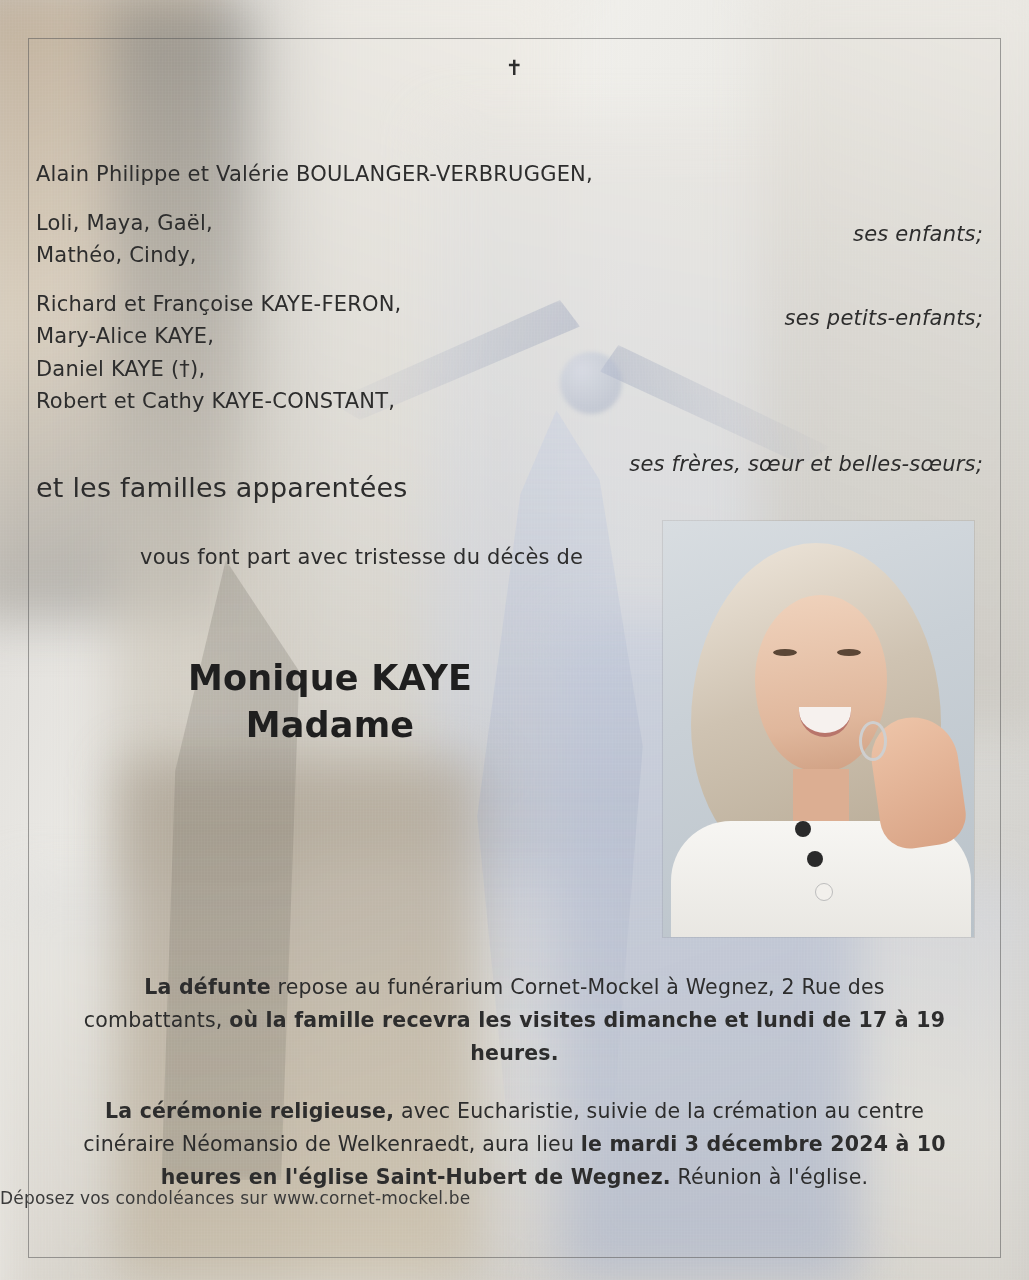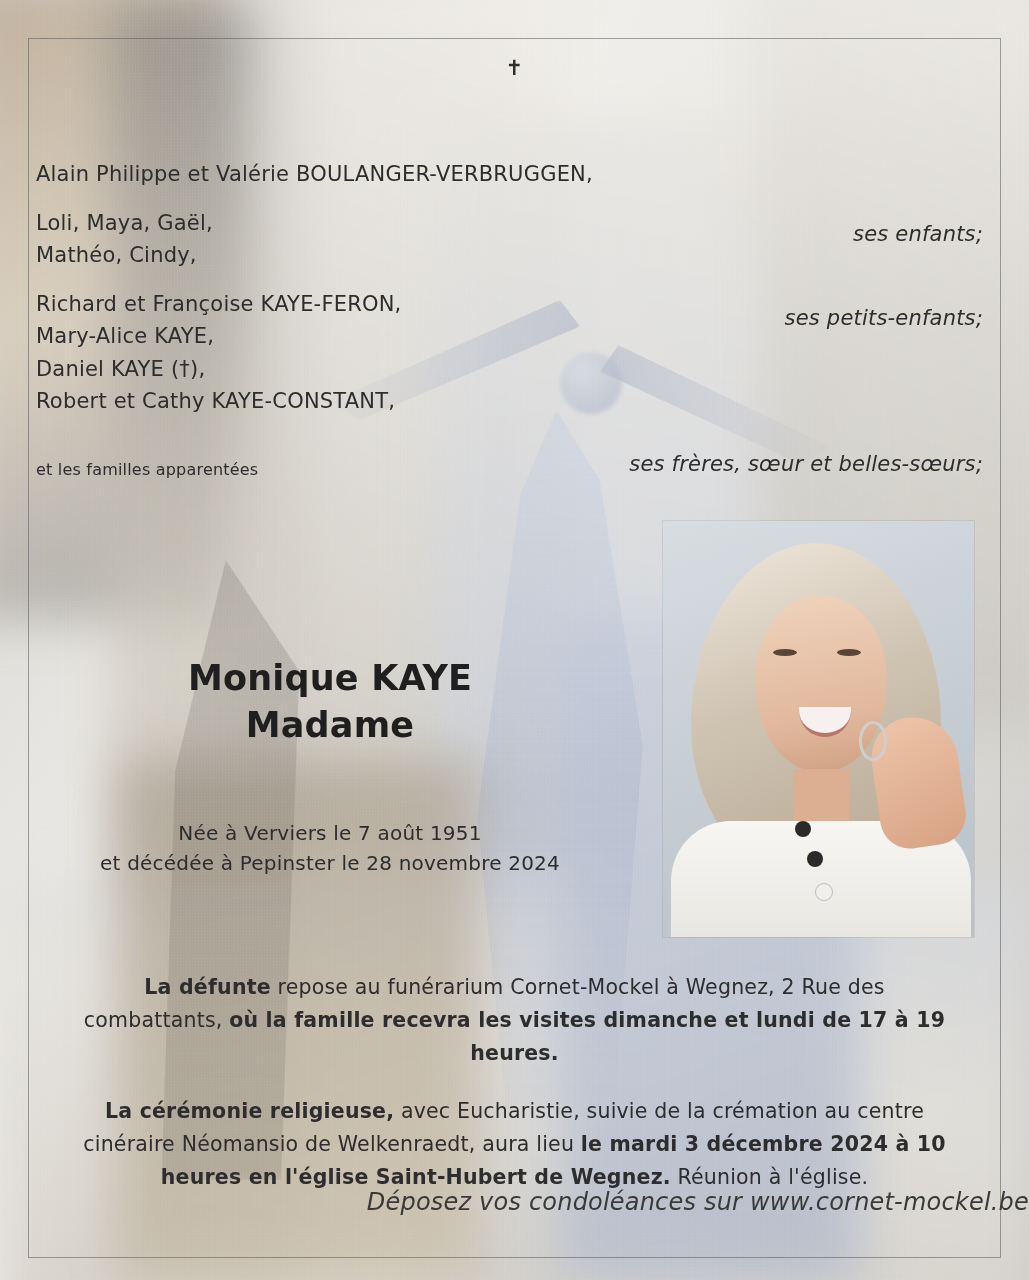--- a/index.html
+++ b/index.html
@@ -119,22 +119,22 @@
     font-size:21px;
     color:#2d2d2d;
   }
   .rel-1 { top:222px; }
   .rel-2 { top:306px; }
   .rel-3 { top:452px;margin-left:16px; }
 
   .apparentees {
     position:absolute;
     left:36px;
-    top:460px;
-    font-size:16px;
+    top:472px;
+    font-size:27px;
   }
   .fontpart {
     position:absolute;
     left:140px;
     top:545px;
     font-size:21px;
   }
 
   .deceased {
     position:absolute;
@@ -233,24 +233,23 @@
   }
   .notice p { margin:16px; }
   .notice .block { margin-bottom:24px; }
   .notice b { font-weight:bold; }
 
   .condolences {
     position:absolute;
     left:0;
     top:1188px;
     width:1029px;
-    text-align:right;
-    font-size:24px;
+    text-align:left;
+    font-size:17px;
     color:#3a3a3a;
-    font-style:italic;
   }
 </style>
 </head>
 <body>
 
 <div class="page">
 
   <div class="bg">
     <div class="wash w1"></div>
     <div class="wash w2"></div>
@@ -284,30 +283,27 @@
       <div>Mary-Alice KAYE,</div>
       <div>Daniel KAYE (†),</div>
       <div>Robert et Cathy KAYE-CONSTANT,</div>
     </div>
 
     <div class="rel rel-1 hand">ses enfants;</div>
     <div class="rel rel-2 hand">ses petits-enfants;</div>
     <div class="rel rel-3 hand">ses frères, sœur et belles-sœurs;</div>
 
     <div class="apparentees hand">et les familles apparentées</div>
+    <div class="fontpart hand">vous font part avec tristesse du décès de</div>
 
     <div class="deceased hand">
       <div>Monique KAYE</div>
       <div>Madame</div>
     </div>
 
-    <div class="dates hand">
-      <div>Née à Verviers le 7 août 1951</div>
-      <div>et décédée à Pepinster le 28 novembre 2024</div>
-    </div>
 
     <div class="portrait">
       <div class="sky"></div>
       <div class="hair"></div>
       <div class="face"></div>
       <div class="eye l"></div>
       <div class="eye r"></div>
       <div class="smile"></div>
       <div class="neck"></div>
       <div class="sweater"></div>

